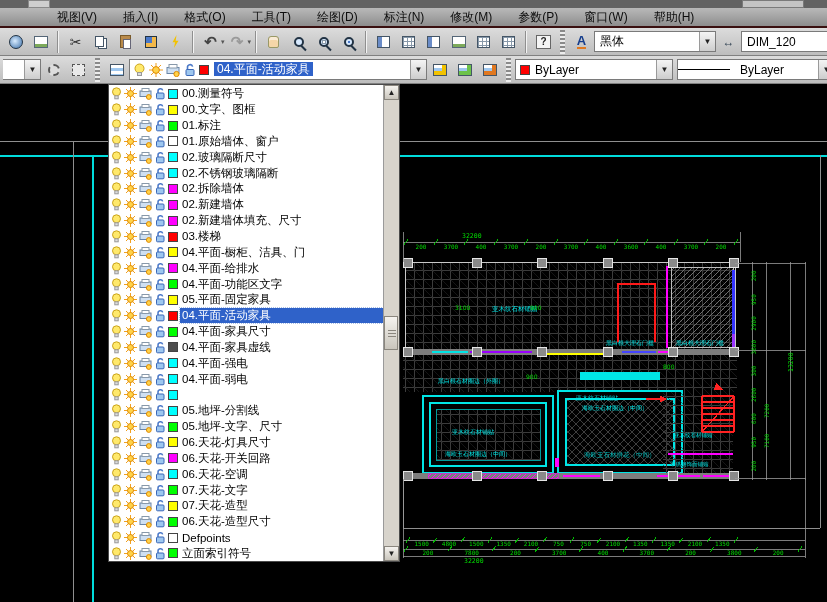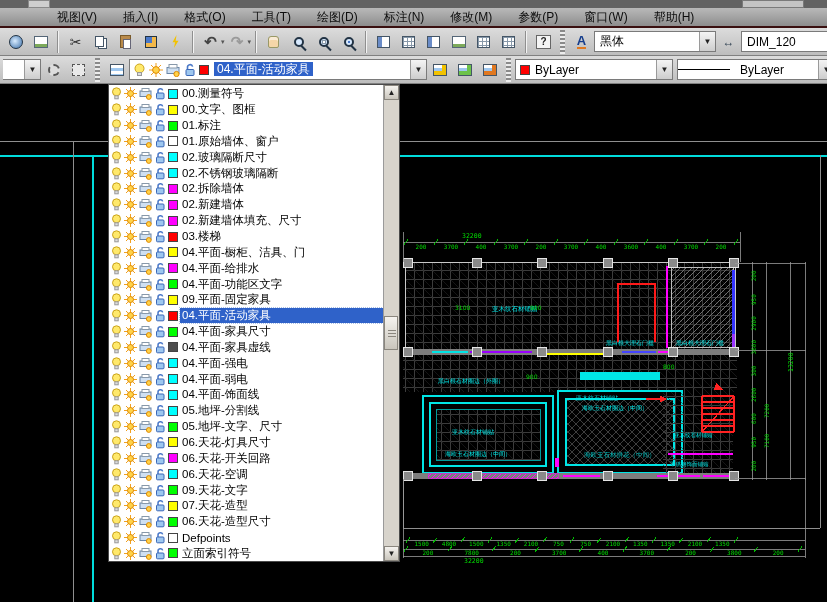--- a/index.html
+++ b/index.html
@@ -954,21 +954,21 @@
             <circle cx="9.8" cy="10" r="2.4" fill="#ffd24a" stroke="#e08b00"></circle>
           </svg>
         </span>
         <span class="licon">
           <svg width="11" height="13">
             <path d="M3 6V4.2A2.4 2.4 0 0 1 7.7 3.4" fill="none" stroke="#4a78c8" stroke-width="1.5"></path>
             <rect x="1.5" y="6" width="7.5" height="5.8" rx="1" fill="#9ec7ef" stroke="#3a67b8"></rect>
           </svg>
         </span>
         <span class="swatch" style="background-color: rgb(255, 255, 0);"></span>
-        <span class="lname">09.平面-固定家具</span>
+        <span class="lname">05.平面-固定家具</span>
       </div>
       <div class="lrow selected">
         <span class="licon">
           <svg width="11" height="13">
             <circle cx="5.5" cy="4.8" r="4" fill="#ffe96b" stroke="#caa21a"></circle>
             <rect x="3.8" y="8.8" width="3.4" height="3" fill="#ddd" stroke="#999"></rect>
           </svg>
         </span>
         <span class="licon">
           <svg width="13" height="13">
@@ -1158,21 +1158,20 @@
             <circle cx="9.8" cy="10" r="2.4" fill="#ffd24a" stroke="#e08b00"></circle>
           </svg>
         </span>
         <span class="licon">
           <svg width="11" height="13">
             <path d="M3 6V4.2A2.4 2.4 0 0 1 7.7 3.4" fill="none" stroke="#4a78c8" stroke-width="1.5"></path>
             <rect x="1.5" y="6" width="7.5" height="5.8" rx="1" fill="#9ec7ef" stroke="#3a67b8"></rect>
           </svg>
         </span>
         <span class="swatch" style="background-color: rgb(0, 255, 255);"></span>
-        <span class="lname">04.平面-饰面线</span>
       </div>
       <div class="lrow">
         <span class="licon">
           <svg width="11" height="13">
             <circle cx="5.5" cy="4.8" r="4" fill="#ffe96b" stroke="#caa21a"></circle>
             <rect x="3.8" y="8.8" width="3.4" height="3" fill="#ddd" stroke="#999"></rect>
           </svg>
         </span>
         <span class="licon">
           <svg width="13" height="13">
@@ -1362,21 +1361,21 @@
             <circle cx="9.8" cy="10" r="2.4" fill="#ffd24a" stroke="#e08b00"></circle>
           </svg>
         </span>
         <span class="licon">
           <svg width="11" height="13">
             <path d="M3 6V4.2A2.4 2.4 0 0 1 7.7 3.4" fill="none" stroke="#4a78c8" stroke-width="1.5"></path>
             <rect x="1.5" y="6" width="7.5" height="5.8" rx="1" fill="#9ec7ef" stroke="#3a67b8"></rect>
           </svg>
         </span>
         <span class="swatch" style="background-color: rgb(0, 255, 0);"></span>
-        <span class="lname">09.天花-文字</span>
+        <span class="lname">07.天花-文字</span>
       </div>
       <div class="lrow">
         <span class="licon">
           <svg width="11" height="13">
             <circle cx="5.5" cy="4.8" r="4" fill="#ffe96b" stroke="#caa21a"></circle>
             <rect x="3.8" y="8.8" width="3.4" height="3" fill="#ddd" stroke="#999"></rect>
           </svg>
         </span>
         <span class="licon">
           <svg width="13" height="13">

